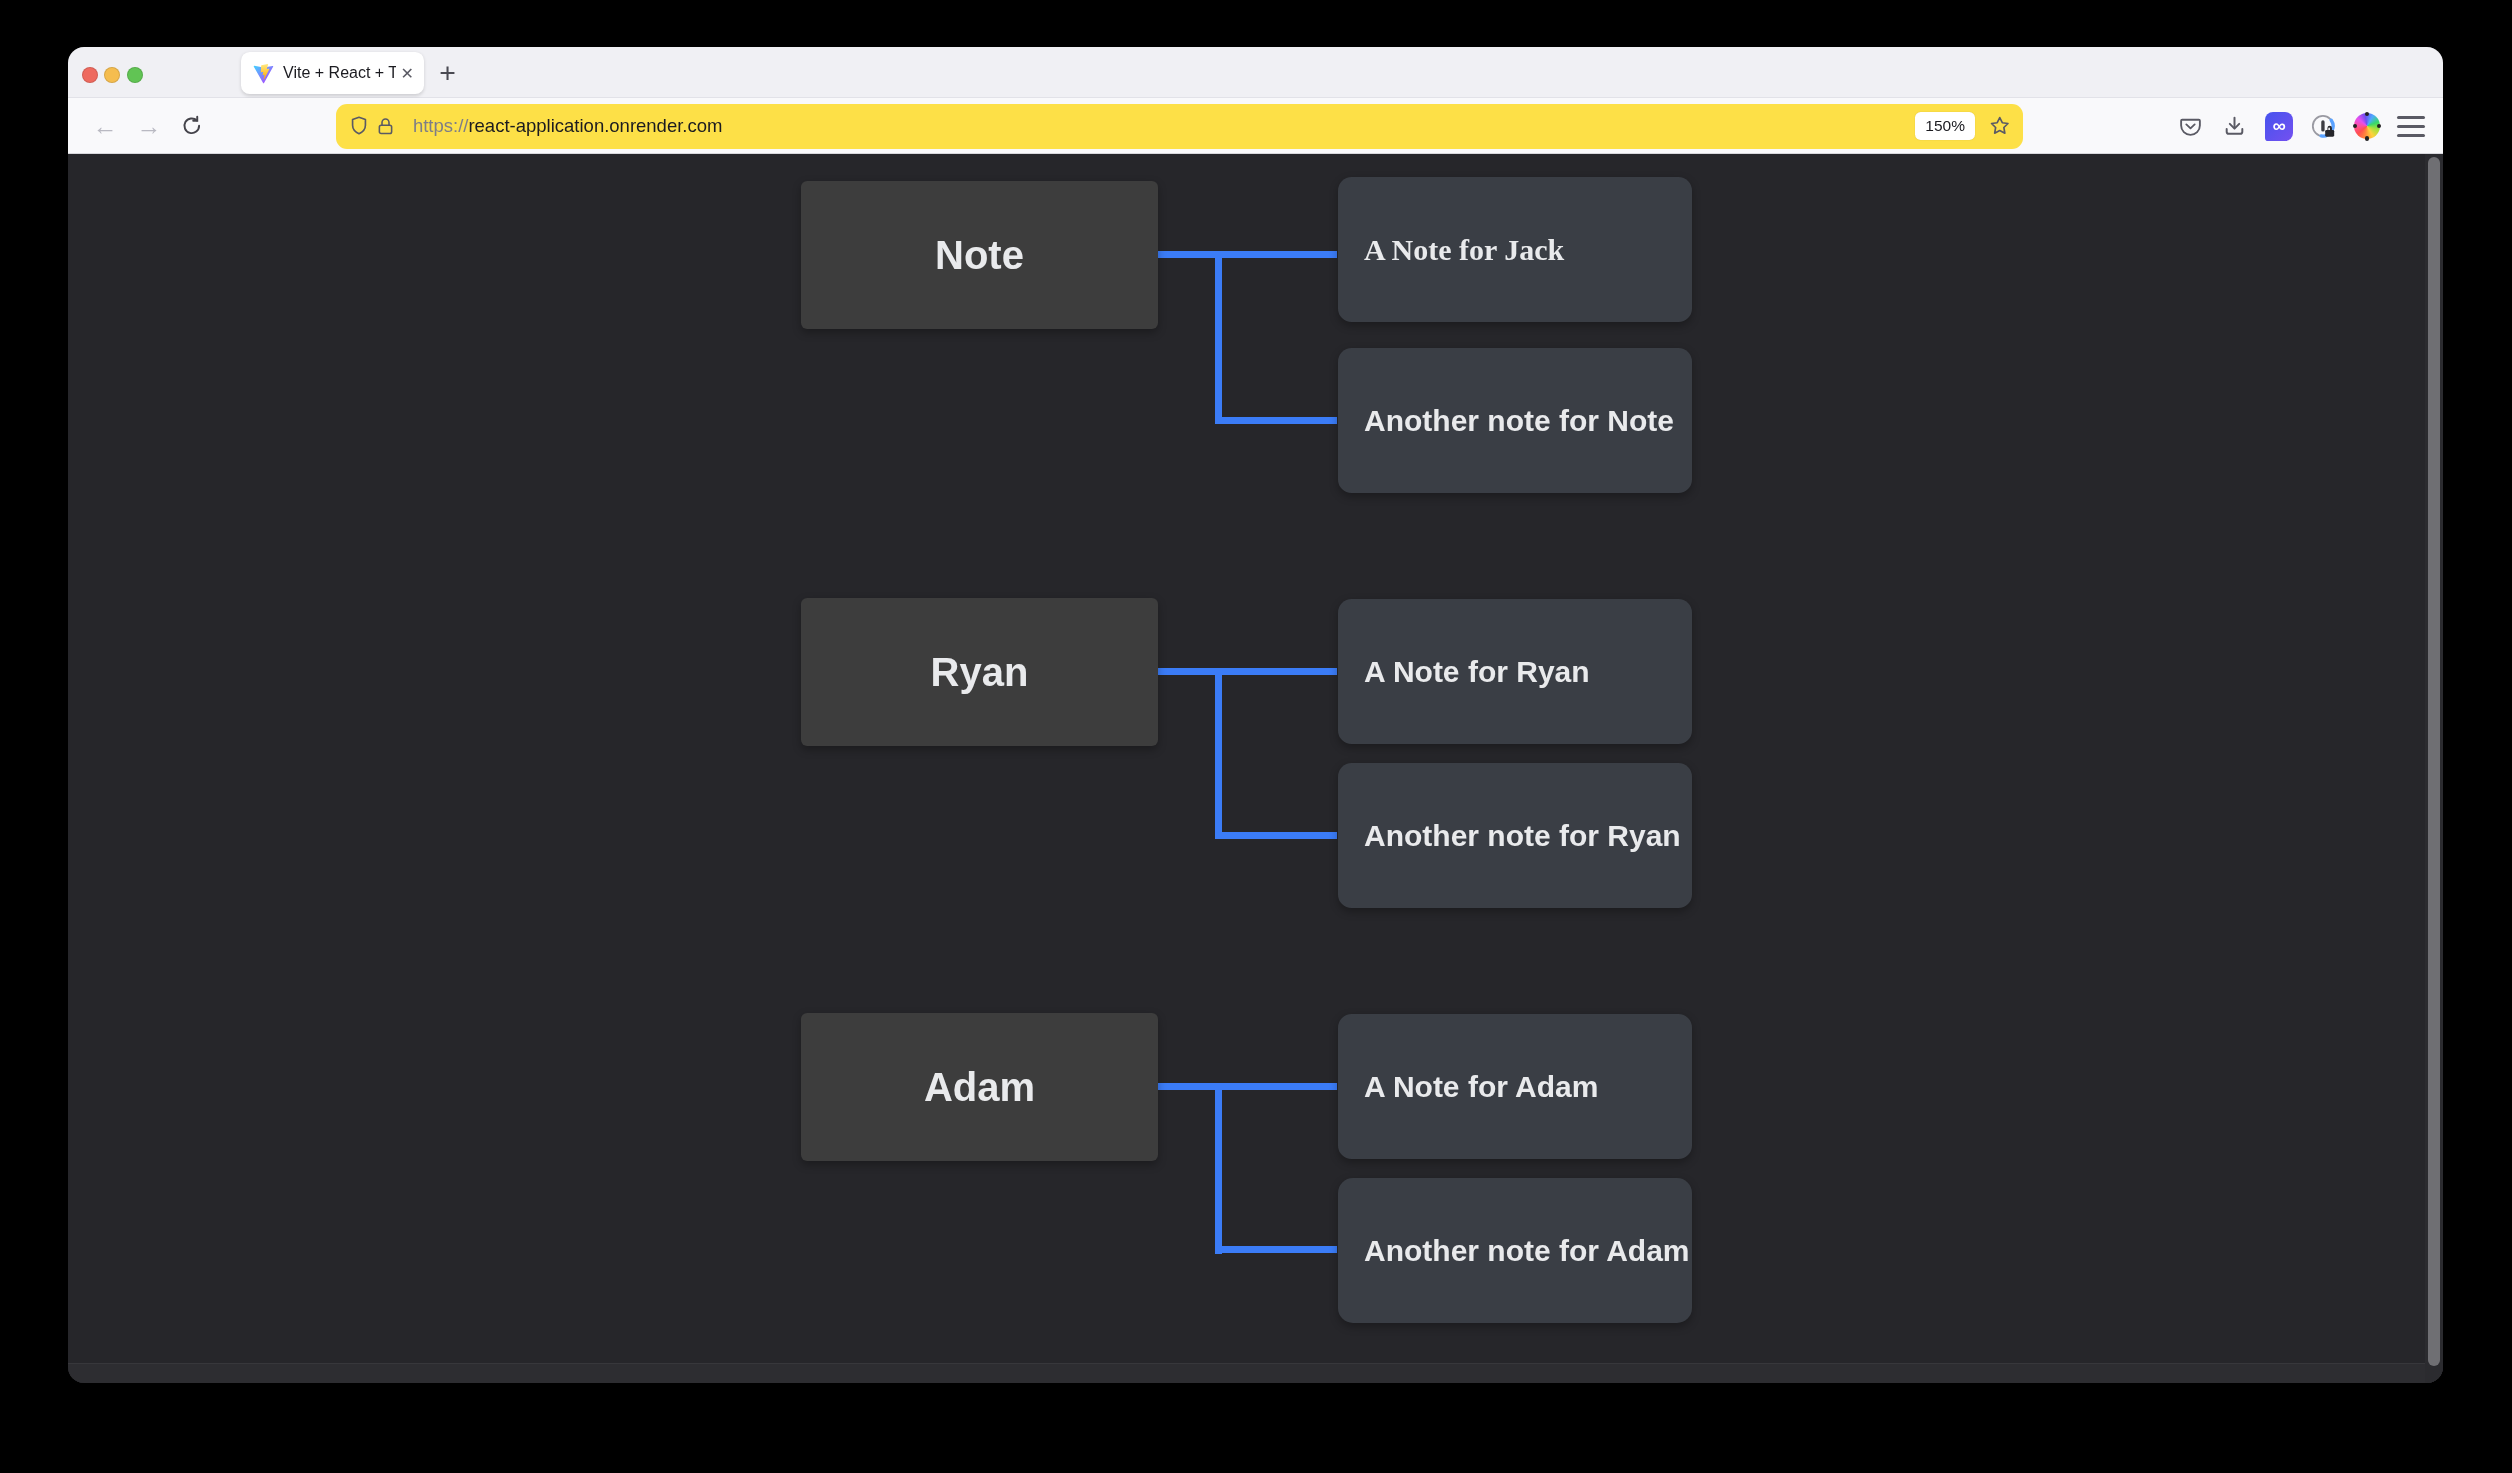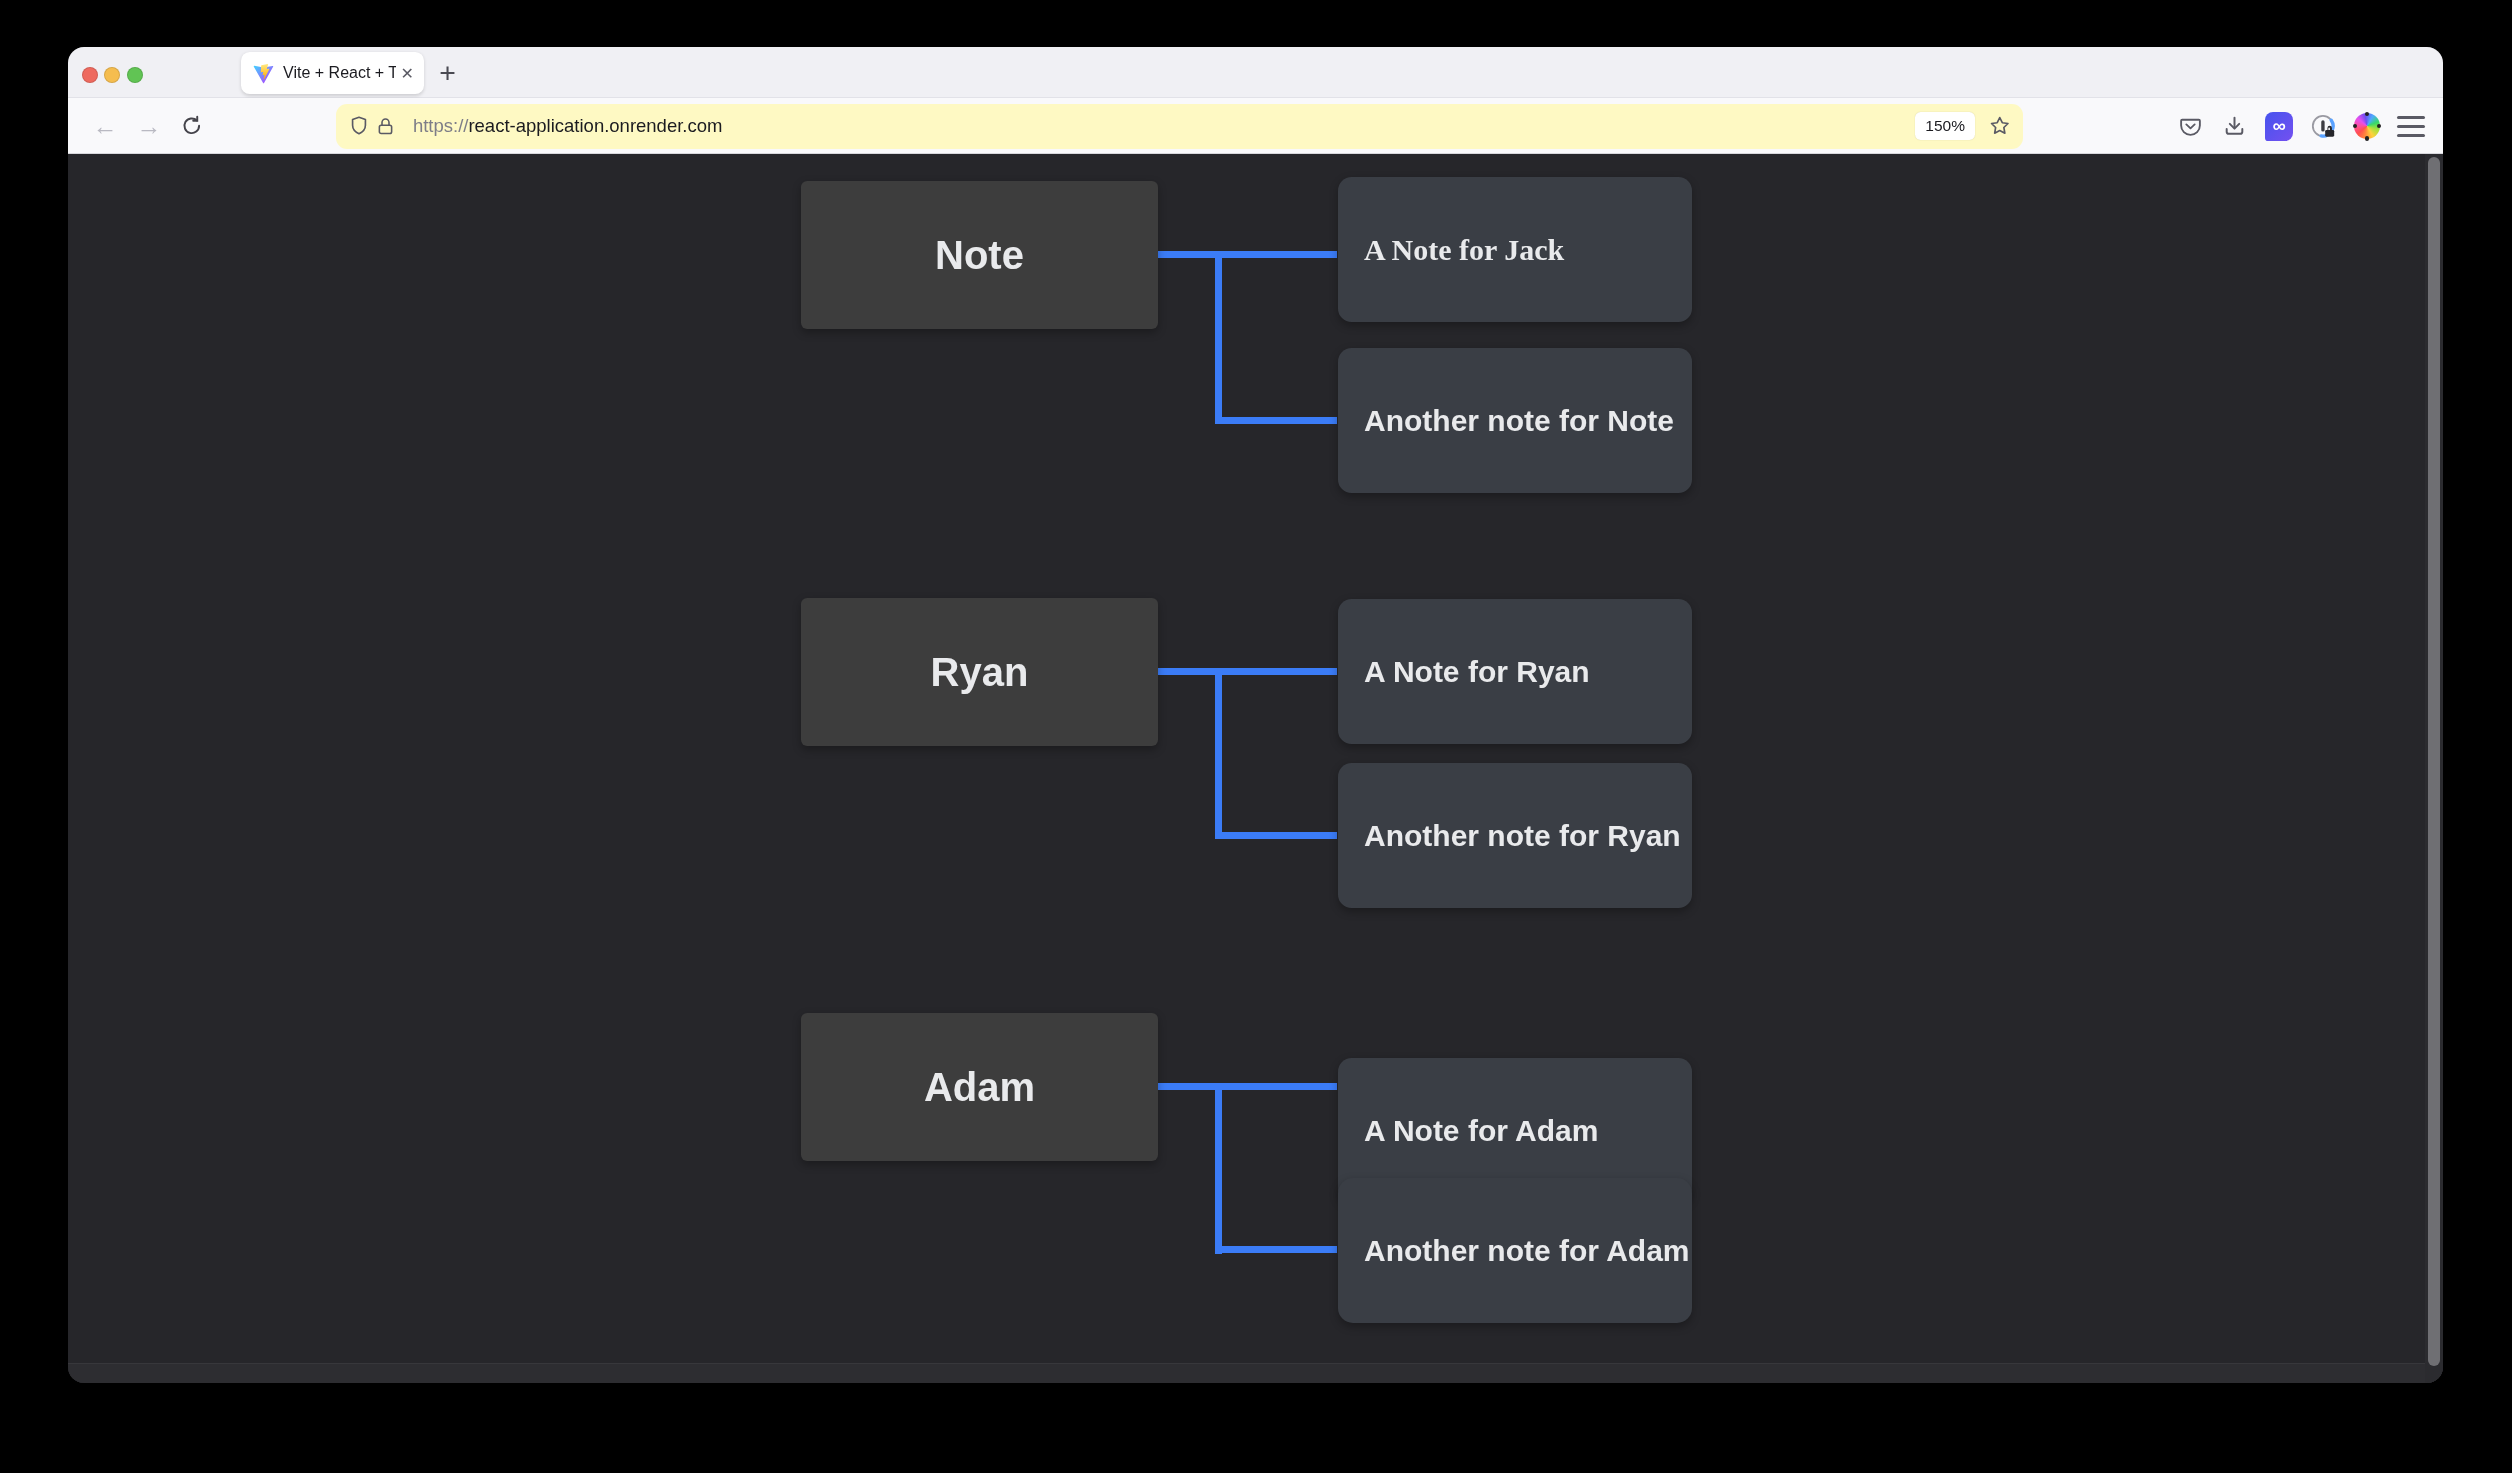--- a/index.html
+++ b/index.html
@@ -37,21 +37,21 @@
 
   
   .toolbar{position:relative;height:56px;background:#f9f9fb;flex:0 0 auto;
     border-bottom:0.6px solid #d7d7dc;}
   .navbtn{position:absolute;top:13px;width:30px;height:30px;display:flex;
     align-items:center;justify-content:center;font-size:25px;line-height:1;}
   .navbtn.disabled{color:#b9b9c2;}
   .navbtn.back{left:22px;} .navbtn.forward{left:66px;} .navbtn.reload{left:109px;}
 
   .urlbar{position:absolute;left:268px;top:5.6px;width:1687px;height:45px;
-    background:#fef9c3;border-radius:11px;display:flex;align-items:center;
+    background:#fde047;border-radius:11px;display:flex;align-items:center;
     padding:0 10px 0 9.3px;}
   .urlbar .icn{width:27px;height:27px;display:flex;align-items:center;justify-content:center;flex:0 0 auto;}
   .url-text{margin-left:13.6px;font-size:18.5px;white-space:nowrap;flex:1 1 auto;overflow:hidden;}
   .url-scheme{color:#7d7d88;} .url-host{color:#1b1b20;}
   .zoom-badge{flex:0 0 auto;background:#fff;border-radius:5.6px;height:28.4px;
     padding:0 10px;display:flex;align-items:center;font-size:15.5px;color:#1b1b20;
     box-shadow:0 0 1.2px rgba(0,0,0,.18);}
   .star{flex:0 0 auto;margin-left:11px;}
 
   .tool-icn{position:absolute;top:14.2px;width:28.4px;height:28.4px;display:flex;
@@ -76,21 +76,21 @@
     box-shadow:0 3.1px 8.7px rgba(0,0,0,.28);}
   .node.parent{left:733px;width:357px;height:148px;background:var(--parent-node-bg);
     border-radius:6.2px;justify-content:center;font-size:40px;font-weight:700;}
   .node.note{left:1270px;width:354px;height:145px;background:var(--note-node-bg);
     border-radius:13.6px;padding-left:26px;font-size:30px;font-weight:700;}
   .edge{position:absolute;background:var(--edge-blue);}
 
   
   .r0 .parent{top:27px;}  .r0 .note1{top:23px;font-family:Liberation Serif, serif;}  .r0 .note2{top:194px;}
   .r1 .parent{top:444px;} .r1 .note1{top:445px;} .r1 .note2{top:609px;}
-  .r2 .parent{top:859px;}.r2 .note1{top:904px;}.r2 .note2{top:1024px;border-radius:15px;}
+  .r2 .parent{top:859px;}.r2 .note1{top:860px;}.r2 .note2{top:1024px;border-radius:15px;}
 
   .r0 .h1{left:1090px;top:97px;width:179px;height:7.4px;}
   .r0 .v {left:1147px;top:97px;width:7.4px;height:173px;}
   .r0 .h2{left:1147px;top:263px;width:122px;height:7.4px;}
   .r1 .h1{left:1090px;top:514px;width:179px;height:7.4px;}
   .r1 .v {left:1147px;top:514px;width:7.4px;height:171px;}
   .r1 .h2{left:1147px;top:678px;width:122px;height:7.4px;}
   .r2 .h1{left:1090px;top:929px;width:179px;height:7.4px;}
   .r2 .v {left:1147px;top:929px;width:7.4px;height:171px;}
   .r2 .h2{left:1147px;top:1092px;width:122px;height:7.4px;}

